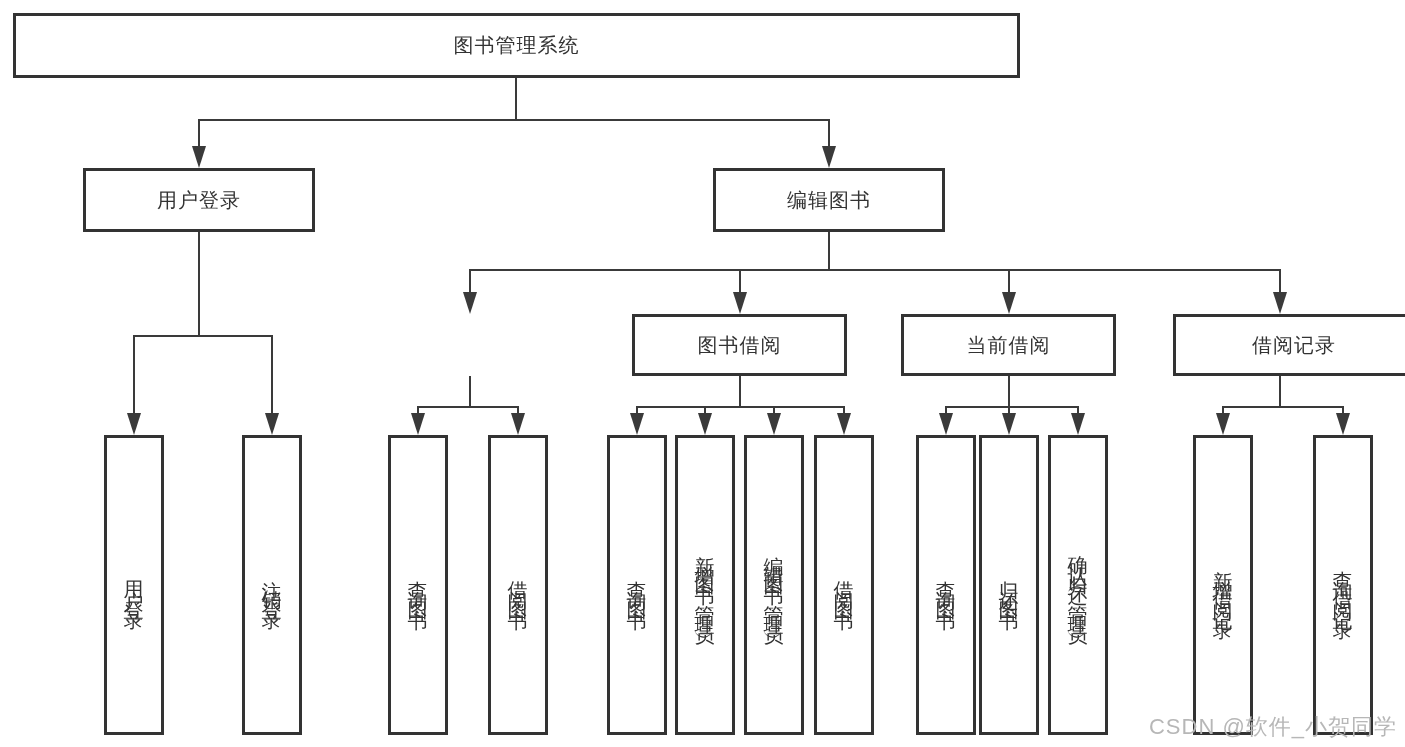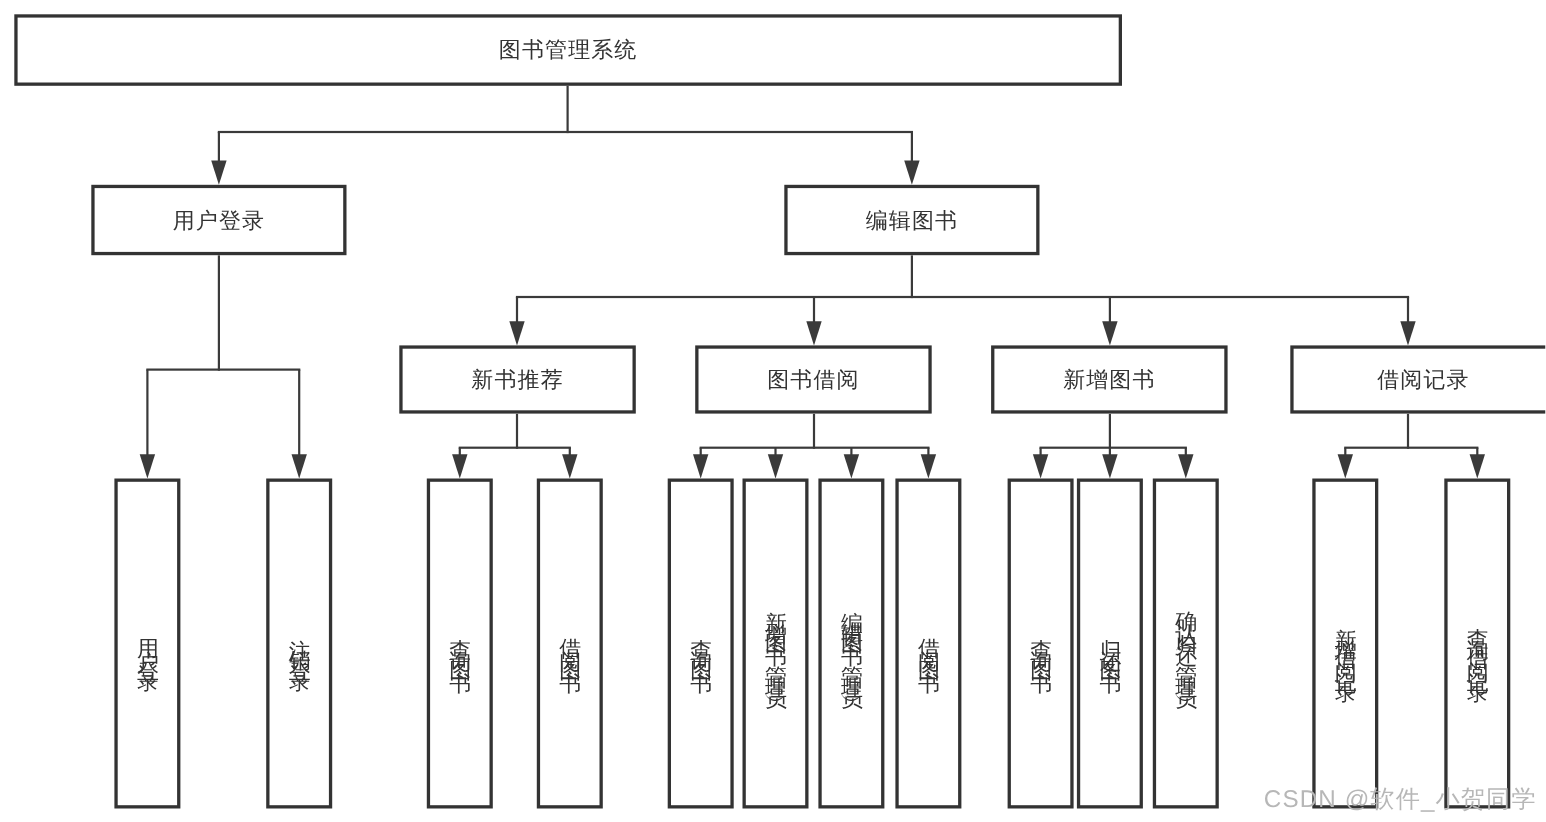--- a/index.html
+++ b/index.html
@@ -103,23 +103,22 @@
       <div class="arrow" style="left: 1071px; top: 413px;"></div>
       <div class="arrow" style="left: 1216px; top: 413px;"></div>
       <div class="arrow" style="left: 1336px; top: 413px;"></div>
     </div>
 
   <div class="node" style="left:13px;top:13px;width:1007px;height:65px;">图书管理系统</div>
 
   <div class="node" style="left:83px;top:168px;width:232px;height:64px;">用户登录</div>
   <div class="node" style="left:713px;top:168px;width:232px;height:64px;">编辑图书</div>
 
-  <div class="node" style="left:363px;top:314px;width:215px;height:62px;">新书推荐</div>
   <div class="node" style="left:632px;top:314px;width:215px;height:62px;">图书借阅</div>
-  <div class="node" style="left:901px;top:314px;width:215px;height:62px;">新增图书</div>
+  <div class="node" style="left:901px;top:314px;width:215px;height:62px;">当前借阅</div>
   <div class="node" style="left:1173px;top:314px;width:242px;height:62px;">借阅记录</div>
 
   <div class="node leaf" style="left:104px;top:435px;width:60px;height:300px;">用户登录</div>
   <div class="node leaf" style="left:242px;top:435px;width:60px;height:300px;">注销登录</div>
 
   <div class="node leaf" style="left:388px;top:435px;width:60px;height:300px;">查询图书</div>
   <div class="node leaf" style="left:488px;top:435px;width:60px;height:300px;">借阅图书</div>
 
   <div class="node leaf" style="left:607px;top:435px;width:60px;height:300px;">查询图书</div>
   <div class="node leaf" style="left:675px;top:435px;width:60px;height:300px;">新增图书（管理员）</div>

